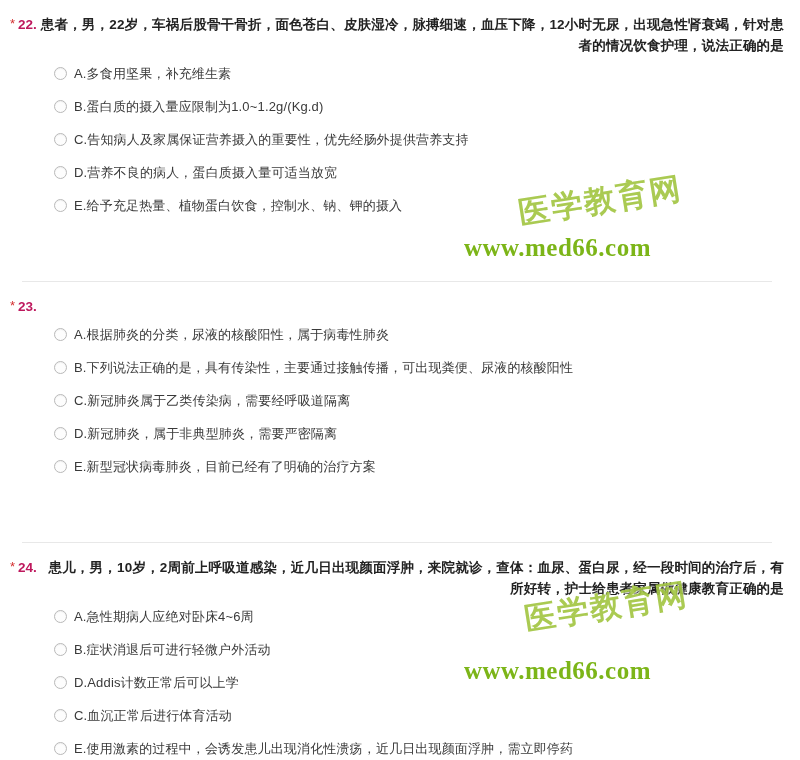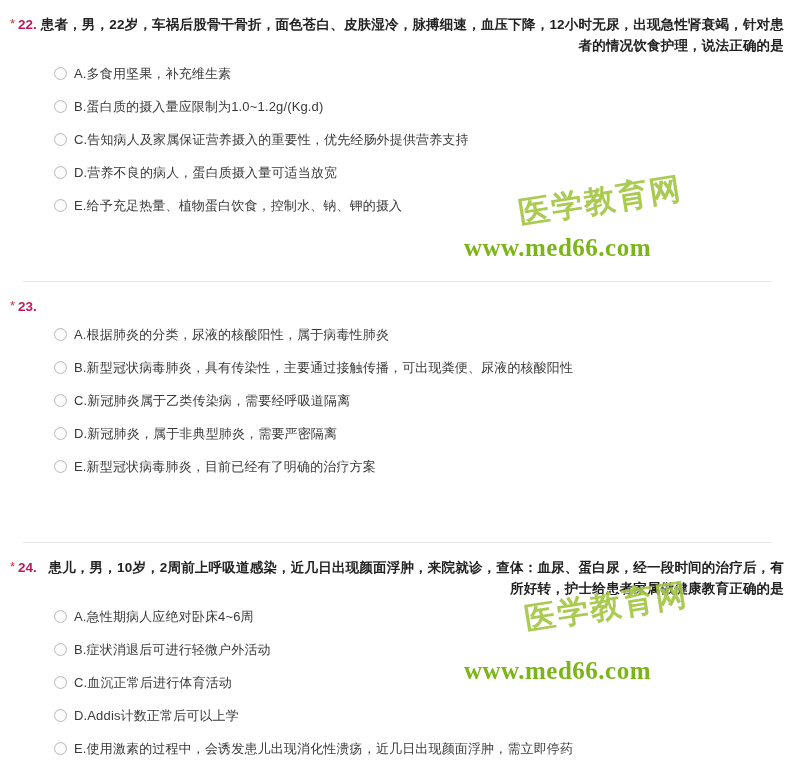--- a/index.html
+++ b/index.html
@@ -161,21 +161,21 @@
       <span class="q-star">*</span>
       <span class="q-num">23.</span>
     </div>
     <ul class="options">
       <li class="option">
         <span class="radio"></span>
         <span class="opt-text">A.根据肺炎的分类，尿液的核酸阳性，属于病毒性肺炎</span>
       </li>
       <li class="option">
         <span class="radio"></span>
-        <span class="opt-text">B.新型冠状病毒肺炎，具有传染性，主要通过接触传播，可出现粪便、尿液的核酸阳性</span>
+        <span class="opt-text">B.下列说法正确的是，具有传染性，主要通过接触传播，可出现粪便、尿液的核酸阳性</span>
       </li>
       <li class="option">
         <span class="radio"></span>
         <span class="opt-text">C.新冠肺炎属于乙类传染病，需要经呼吸道隔离</span>
       </li>
       <li class="option">
         <span class="radio"></span>
         <span class="opt-text">D.新冠肺炎，属于非典型肺炎，需要严密隔离</span>
       </li>
       <li class="option">
@@ -197,25 +197,25 @@
       <li class="option">
         <span class="radio"></span>
         <span class="opt-text">A.急性期病人应绝对卧床4~6周</span>
       </li>
       <li class="option">
         <span class="radio"></span>
         <span class="opt-text">B.症状消退后可进行轻微户外活动</span>
       </li>
       <li class="option">
         <span class="radio"></span>
+        <span class="opt-text">D.Addis计数正常后可以上学</span>
+      </li>
+      <li class="option">
+        <span class="radio"></span>
         <span class="opt-text">C.血沉正常后进行体育活动</span>
-      </li>
-      <li class="option">
-        <span class="radio"></span>
-        <span class="opt-text">D.Addis计数正常后可以上学</span>
       </li>
       <li class="option">
         <span class="radio"></span>
         <span class="opt-text">E.使用激素的过程中，会诱发患儿出现消化性溃疡，近几日出现颜面浮肿，需立即停药</span>
       </li>
     </ul>
 
   </div>
 
 </div>

